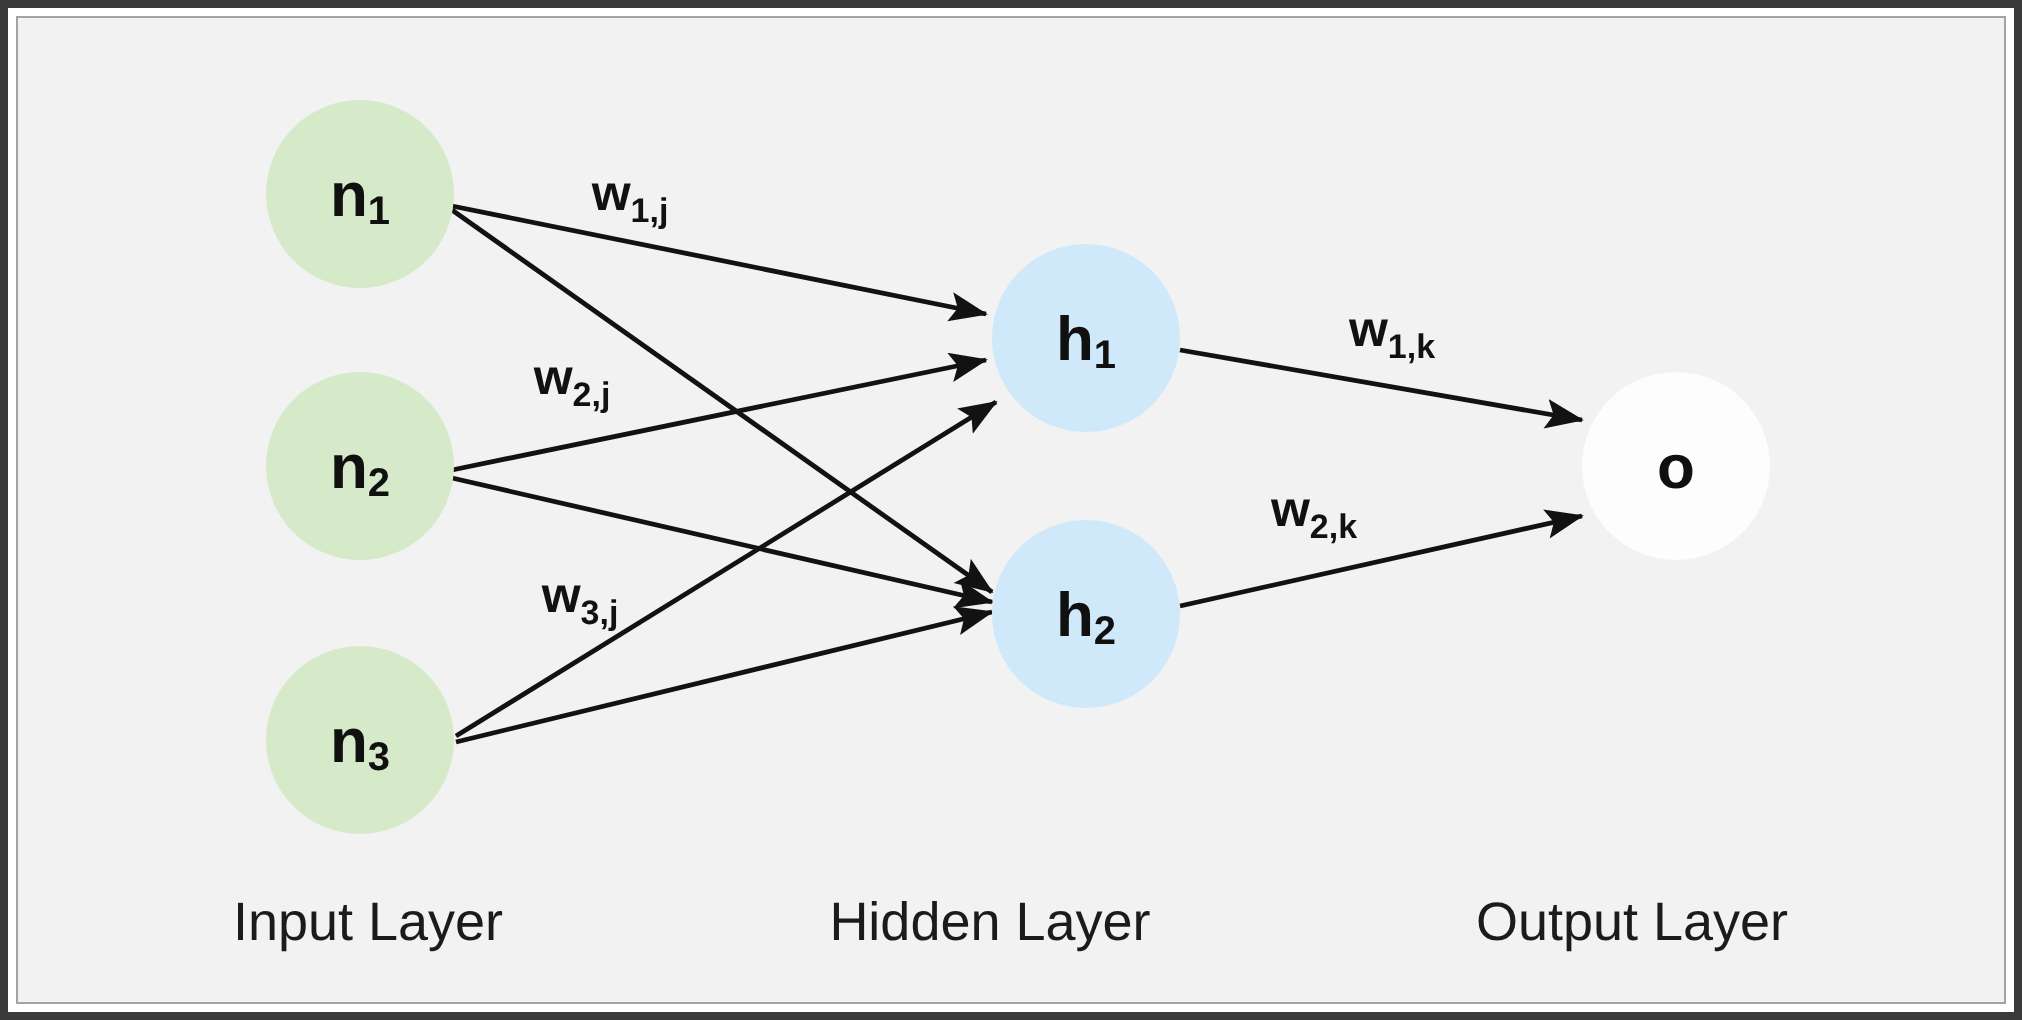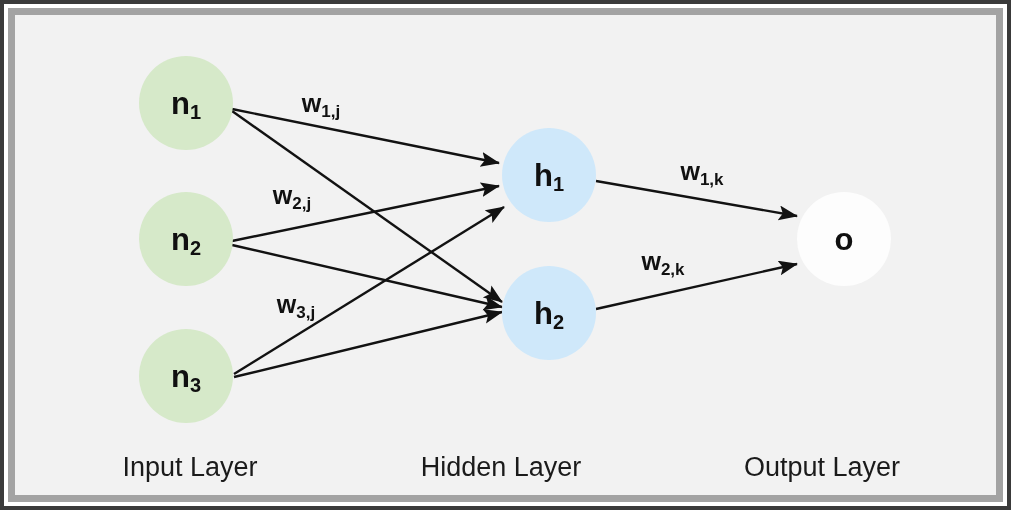--- a/index.html
+++ b/index.html
@@ -23,21 +23,21 @@
   }
   #diagram-canvas {
     position: absolute;
     left: 4px;
     top: 4px;
     right: 4px;
     bottom: 4px;
     width: 995px;
     height: 494px;
     background: #f2f2f2;
-    border: 7px solid #a3a3a3;
+    border: 1px solid #a3a3a3;
     box-sizing: border-box;
     overflow: hidden;
   }
   #network-svg {
     position: absolute;
     left: 0;
     top: 0;
     width: 995px;
     height: 494px;
     display: block;

